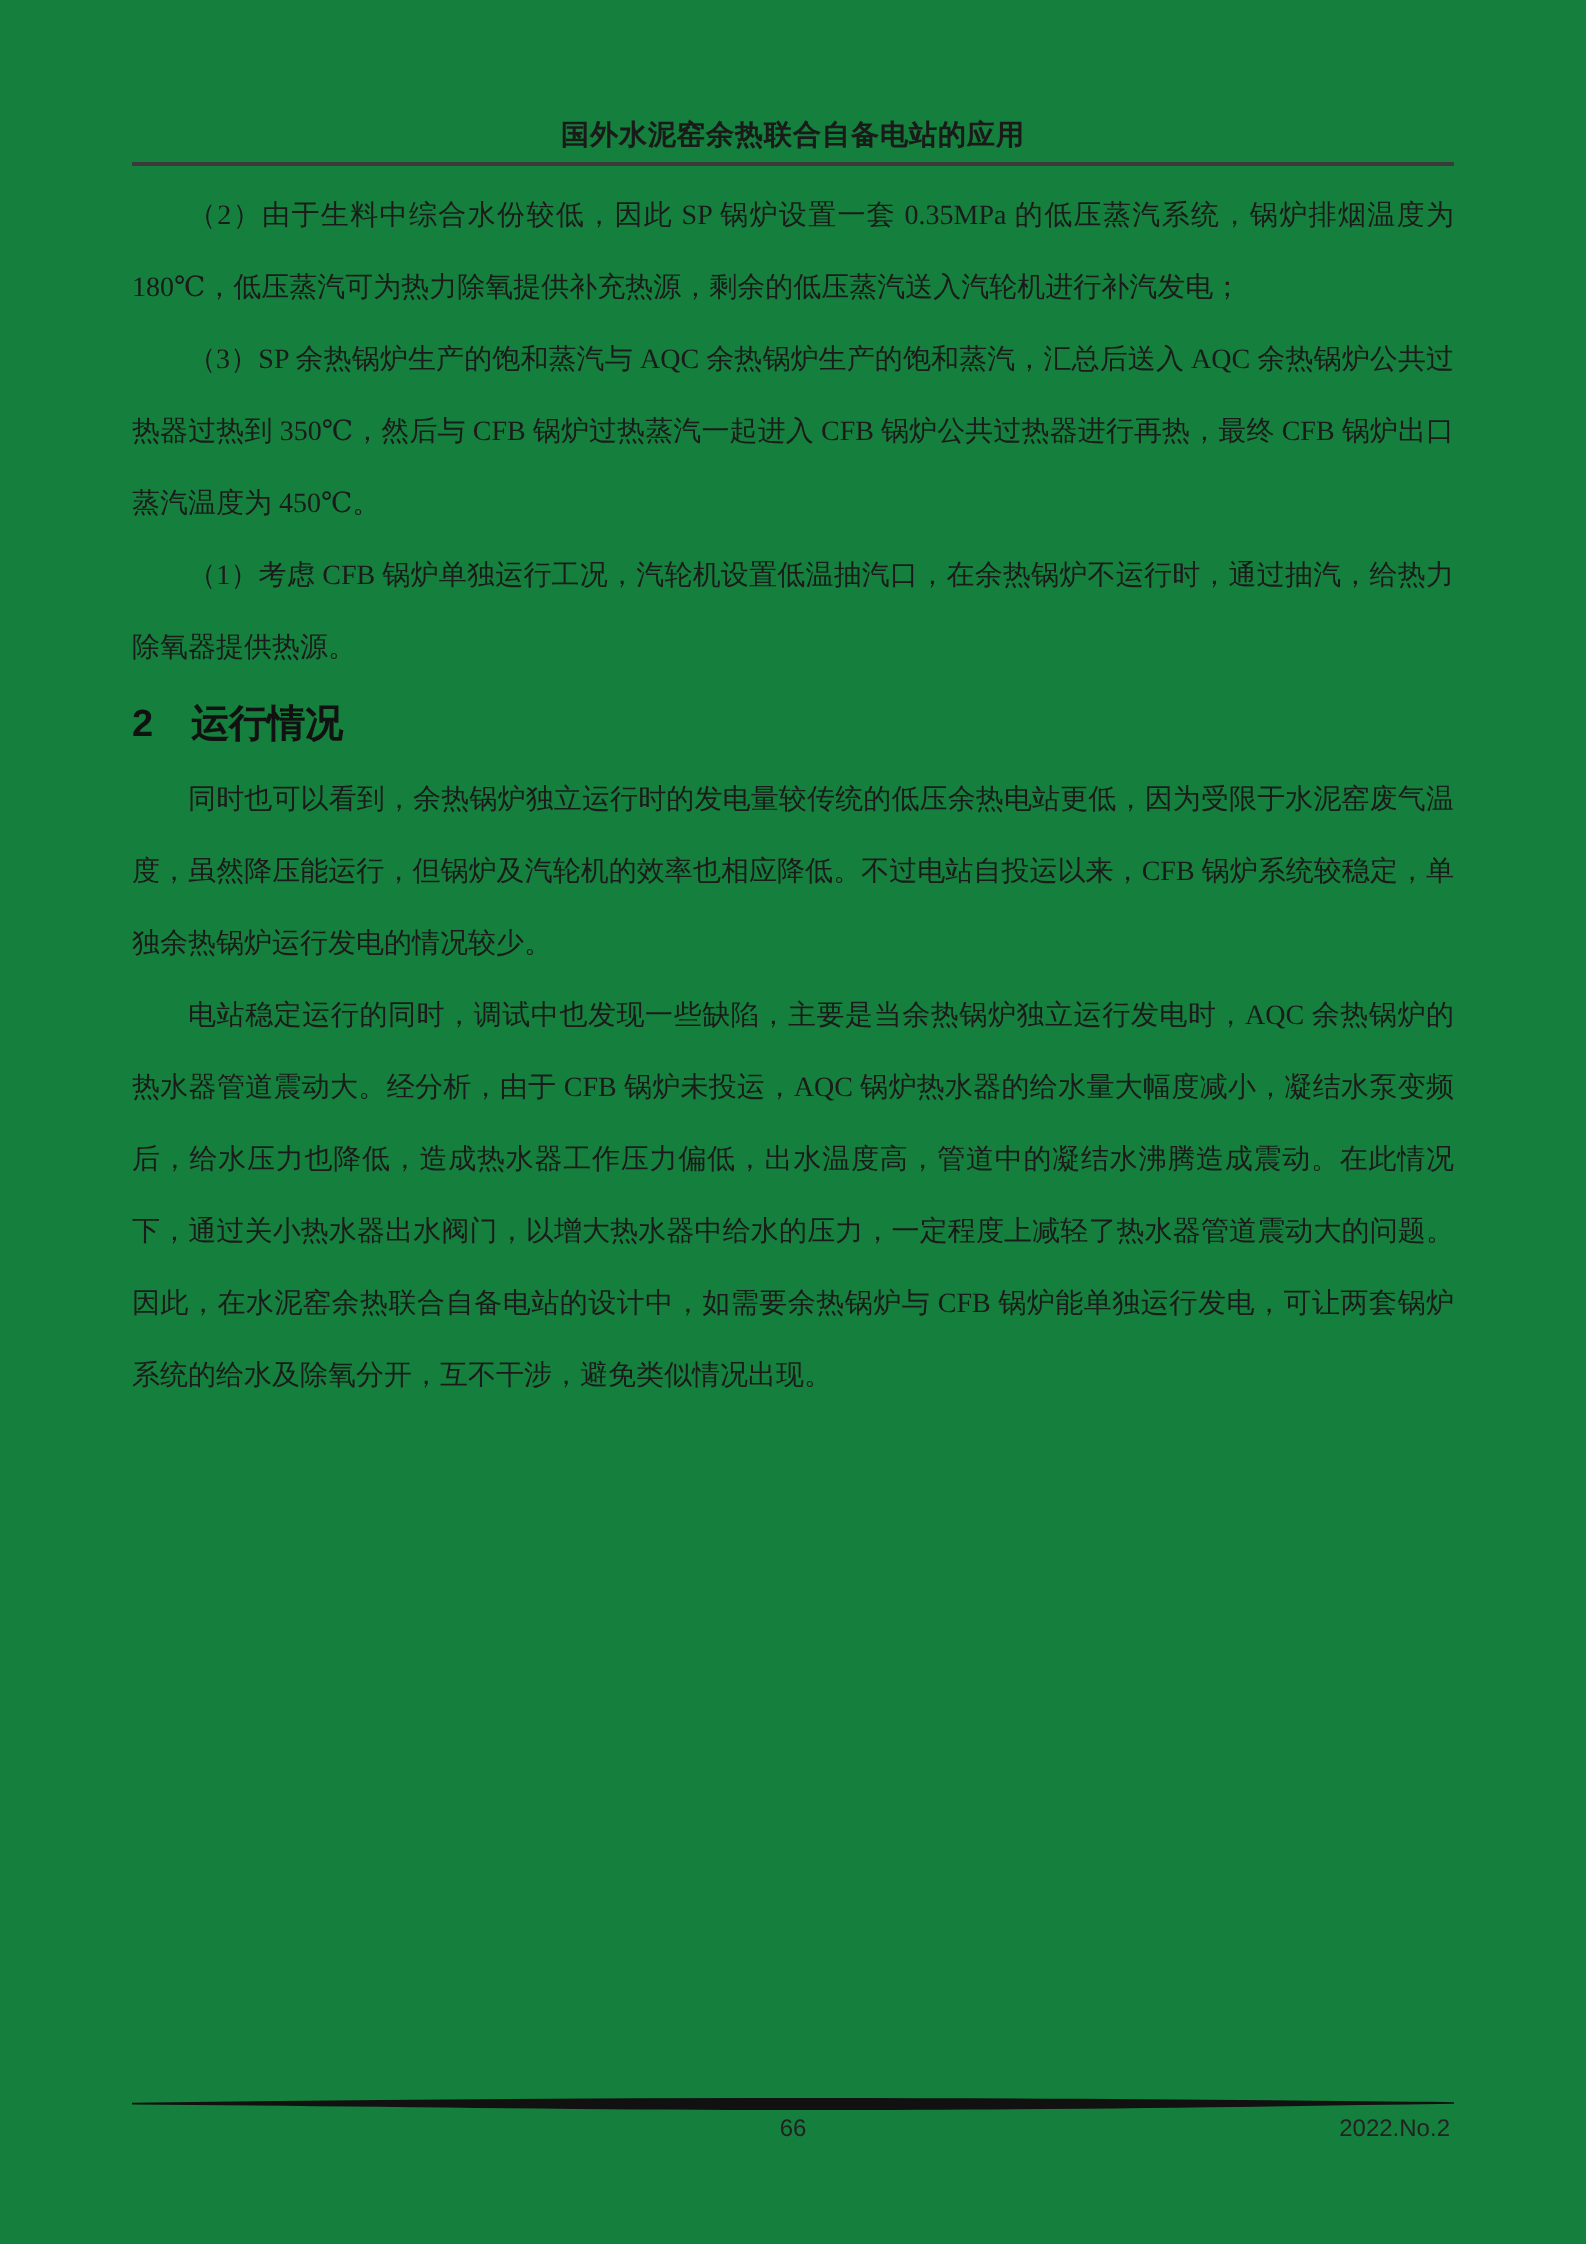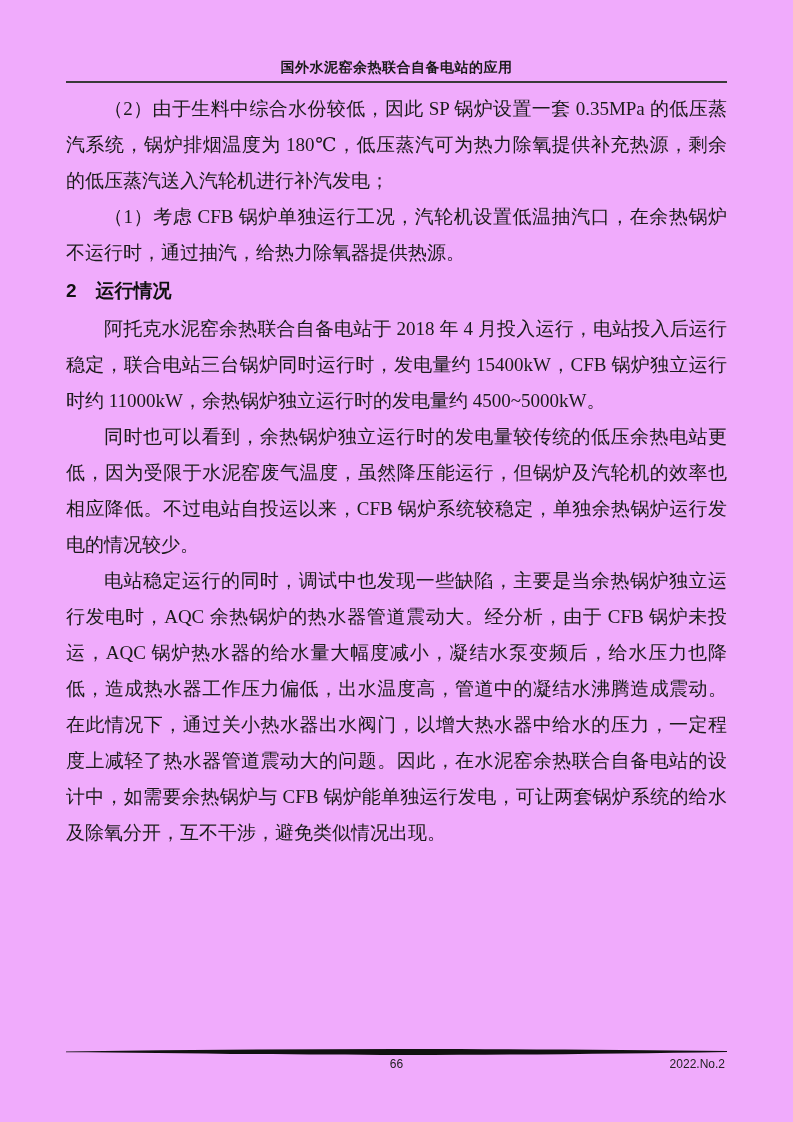--- a/index.html
+++ b/index.html
@@ -4,21 +4,21 @@
 <style>
   html, body {
     margin: 0;
     padding: 0;
     background: #ffffff;
   }
   .page {
     position: relative;
     width: 793px;
     height: 1122px;
-    background: #f0abfc;
+    background: #15803d;
     overflow: hidden;
     font-family: "Liberation Serif", "DejaVu Serif", serif;
     color: #1b1b1b;
   }
   .content {
     position: absolute;
     left: 66px;
     right: 66px;
     top: 58px;
   }
@@ -35,21 +35,21 @@
     margin-top: 5px;
     border: none;
     border-top: 2.5px solid #3a3a3a;
     height: 0;
   }
   .body-text {
     margin-top: 3px;
   }
   .body-text p {
     margin: 0;
-    font-size: 19px;
+    font-size: 14px;
     line-height: 36px;
     text-align: justify;
     text-justify: inter-character;
     text-indent: 2em;
     color: #1b1b1b;
   }
   h2.section-heading {
     margin: 2px 0 2px 0;
     font-family: Liberation Sans, sans-serif;
     font-weight: bold;
@@ -99,27 +99,27 @@
   <div class="content">
 
     <div class="running-head">
       <span>国外水泥窑余热联合自备电站的应用</span>
     </div>
 
     <hr class="head-rule">
 
     <div class="body-text">
       <p>（2）由于生料中综合水份较低，因此 SP 锅炉设置一套 0.35MPa 的低压蒸汽系统，锅炉排烟温度为 180℃，低压蒸汽可为热力除氧提供补充热源，剩余的低压蒸汽送入汽轮机进行补汽发电；</p>
+      <p>（3）SP 余热锅炉生产的饱和蒸汽与 AQC 余热锅炉生产的饱和蒸汽，汇总后送入 AQC 余热锅炉公共过热器过热到 350℃，然后与 CFB 锅炉过热蒸汽一起进入 CFB 锅炉公共过热器进行再热，最终 CFB 锅炉出口蒸汽温度为 450℃。</p>
       <p>（1）考虑 CFB 锅炉单独运行工况，汽轮机设置低温抽汽口，在余热锅炉不运行时，通过抽汽，给热力除氧器提供热源。</p>
 
       <h2 class="section-heading">
         <span class="sec-num">2</span><span>运行情况</span>
       </h2>
 
-      <p>阿托克水泥窑余热联合自备电站于 2018 年 4 月投入运行，电站投入后运行稳定，联合电站三台锅炉同时运行时，发电量约 15400kW，CFB 锅炉独立运行时约 11000kW，余热锅炉独立运行时的发电量约 4500~5000kW。</p>
       <p>同时也可以看到，余热锅炉独立运行时的发电量较传统的低压余热电站更低，因为受限于水泥窑废气温度，虽然降压能运行，但锅炉及汽轮机的效率也相应降低。不过电站自投运以来，CFB 锅炉系统较稳定，单独余热锅炉运行发电的情况较少。</p>
       <p>电站稳定运行的同时，调试中也发现一些缺陷，主要是当余热锅炉独立运行发电时，AQC 余热锅炉的热水器管道震动大。经分析，由于 CFB 锅炉未投运，AQC 锅炉热水器的给水量大幅度减小，凝结水泵变频后，给水压力也降低，造成热水器工作压力偏低，出水温度高，管道中的凝结水沸腾造成震动。在此情况下，通过关小热水器出水阀门，以增大热水器中给水的压力，一定程度上减轻了热水器管道震动大的问题。因此，在水泥窑余热联合自备电站的设计中，如需要余热锅炉与 CFB 锅炉能单独运行发电，可让两套锅炉系统的给水及除氧分开，互不干涉，避免类似情况出现。</p>
     </div>
   </div>
 
   <footer class="page-footer">
     <svg class="footer-rule-svg" viewBox="0 0 661 8" preserveAspectRatio="none" aria-hidden="true">
       <path fill="#111111" d="M0,3.4 C 110,2.0 220,1.1 330,1.0 C 440,0.9 560,2.0 661,3.1
                L661,3.9 C 560,5.4 460,6.9 340,7.0 C 230,7.1 100,4.8 0,4.2 Z"></path>
     </svg>

